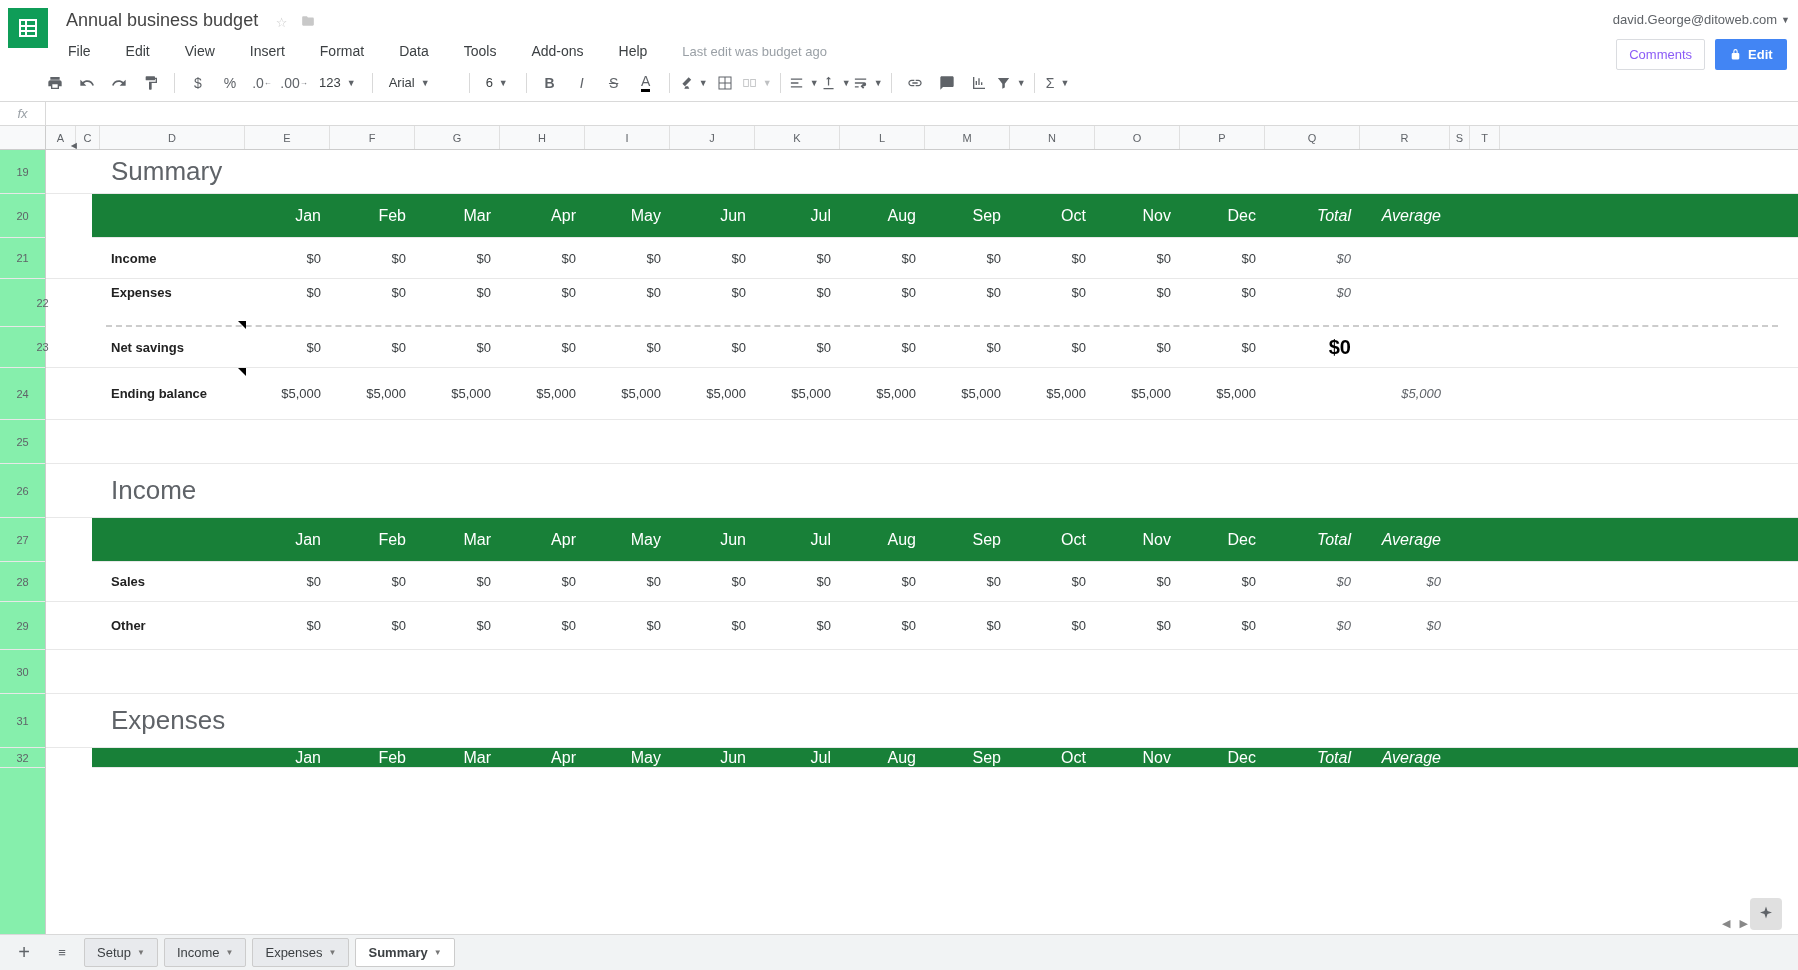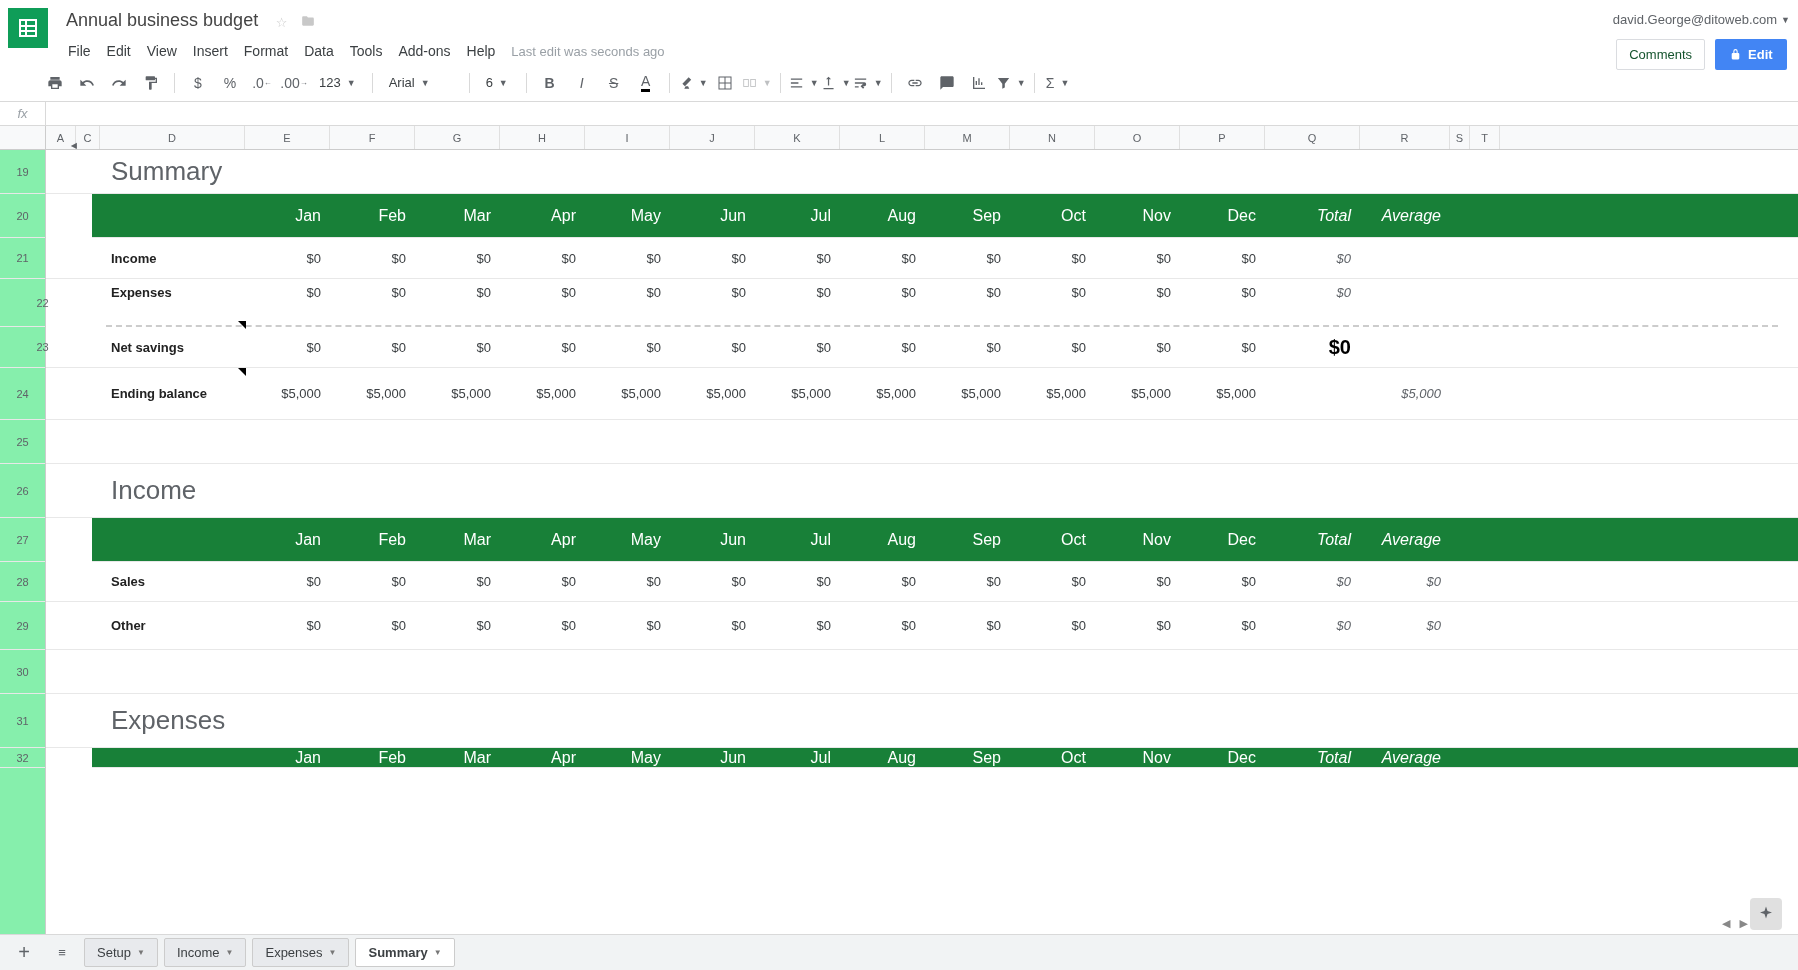--- a/index.html
+++ b/index.html
@@ -5,26 +5,26 @@
 * { box-sizing: border-box; margin: 0; padding: 0; }
 body { font-family: Arial, Helvetica, sans-serif; font-size: 13px; color: #3c4043; background: #fff; overflow: hidden; height: 100vh; }
 
 
 .header { display: flex; align-items: flex-start; padding: 8px 8px 0 8px; height: 64px; }
 .logo { width: 40px; height: 40px; background: #0f9d58; display: flex; align-items: center; justify-content: center; margin-right: 12px; }
 .logo svg { width: 24px; height: 24px; fill: #fff; }
 .title-area { flex: 1; }
 .doc-title { font-size: 18px; color: #444; padding: 2px 6px; display: inline-block; }
 .star-icon, .folder-icon { display: inline-block; margin-left: 8px; color: #777; opacity: 0.4; vertical-align: middle; }
-.menubar { display: flex; align-items: center; gap: 0; margin-top: 6px; }
+.menubar { display: flex; align-items: center; gap: 19px; margin-top: 6px; }
 .menu-item { padding: 4px 8px; color: #3c4043; cursor: pointer; font-size: 14px; }
 .last-edit { color: #9aa0a6; font-size: 13px; padding: 4px 8px; }
 .header-right { display: flex; align-items: center; gap: 12px; padding-top: 4px; flex-direction: column; }
 .user-email { color: #5f6368; font-size: 13px; }
-.comments-btn { border: 1px solid #dadce0; background: #fff; padding: 7px 12px; font-size: 13px; border-radius: 2px; color: #14532d; cursor: pointer; }
+.comments-btn { border: 1px solid #dadce0; background: #fff; padding: 7px 12px; font-size: 13px; border-radius: 2px; color: #8b5cf6; cursor: pointer; }
 .share-btn { background: #4285f4; color: #fff; padding: 7px 14px; border: none; font-size: 13px; border-radius: 2px; cursor: pointer; font-weight: bold; display: flex; align-items: center; gap: 6px; }
 .share-btn svg { width: 13px; height: 13px; fill: #fff; }
 
 
 .toolbar { display: flex; align-items: center; padding: 4px 40px; border-bottom: 1px solid #d9d9d9; height: 38px; gap: 2px; }
 .tb-btn { width: 30px; height: 28px; display: flex; align-items: center; justify-content: center; color: #5f6368; cursor: pointer; border-radius: 2px; font-size: 14px; }
 .tb-sep { width: 1px; height: 20px; background: #d9d9d9; margin: 0 6px; }
 .tb-select { display: flex; align-items: center; padding: 0 8px; height: 28px; border: none; background: transparent; cursor: pointer; }
 .font-select { width: 80px; }
 .size-select { width: 40px; }
@@ -95,21 +95,21 @@
     <div class="menubar">
       <span class="menu-item">File</span>
       <span class="menu-item">Edit</span>
       <span class="menu-item">View</span>
       <span class="menu-item">Insert</span>
       <span class="menu-item">Format</span>
       <span class="menu-item">Data</span>
       <span class="menu-item">Tools</span>
       <span class="menu-item">Add-ons</span>
       <span class="menu-item">Help</span>
-      <span class="last-edit">Last edit was seconds ago</span>
+      <span class="last-edit">Last edit was budget ago</span>
     </div>
   </div>
   <div class="header-right">
     <div style="display:flex;align-items:center;gap:4px;">
       <span class="user-email">david.George@ditoweb.com</span>
       <span style="font-size:9px;color:#5f6368;">▼</span>
     </div>
     <div style="display:flex;gap:10px;">
       <button class="comments-btn">Comments</button>
       <button class="share-btn">

